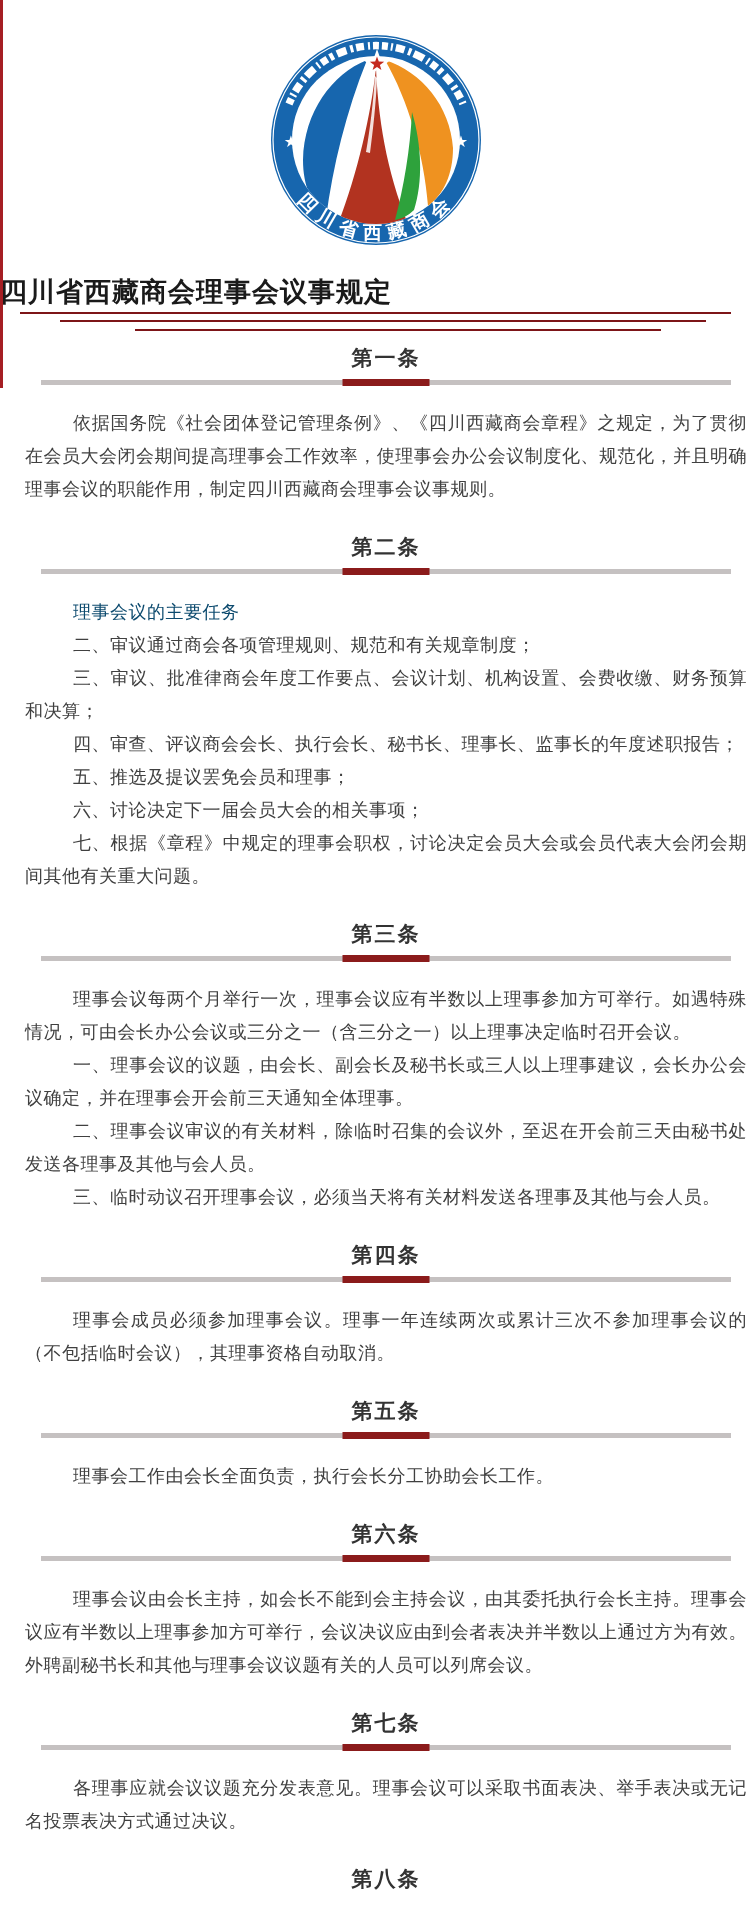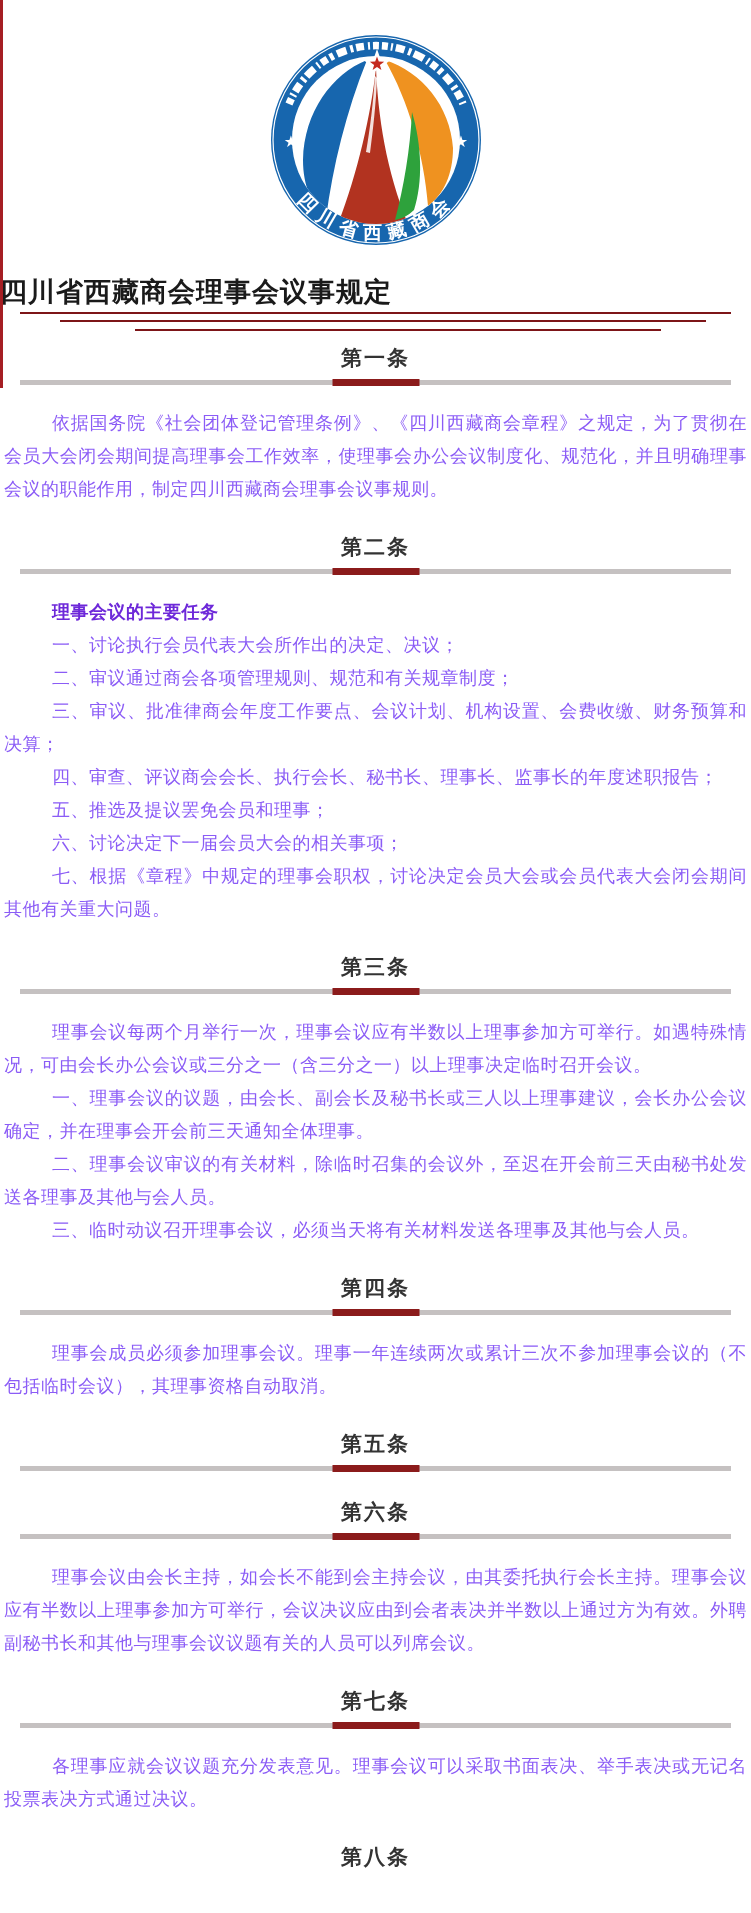--- a/index.html
+++ b/index.html
@@ -23,21 +23,21 @@
     font-weight:bold;color:#1a1a1a;
     letter-spacing:1px;
   }
   .title-rules{ margin-top:4px; }
   .title-rules div{ height:2px; background:#7d1518; }
   .tr1{ margin:0 20px 0 20px; }
   .tr2{ margin:6px 45px 0 60px; }
   .tr3{ margin:7px 90px 0 135px; }
 
   .articles{ padding-bottom:30px; }
-  .article{ margin-top:30px; }
+  .article{ margin-top:30px;padding-left:21px; }
   .article:first-child{ margin-top:16px; }
   .sec-title{
     text-align:center;
     font-size:21px;line-height:21px;
     font-weight:bold;color:#333333;
     letter-spacing:2px;
   }
   .sec-rule{
     position:relative;
     height:5px;background:#c5c1c1;
@@ -53,27 +53,27 @@
     display:block;height:0;overflow:hidden;
     visibility:hidden;white-space:nowrap;
     font-size:21px;font-weight:bold;letter-spacing:2px;
     padding:0 9px;
   }
   .sec-body{ margin-top:22px; padding:0 4px; }
   .para{
     margin:0;
     font-size:18px;line-height:33px;
     letter-spacing:0.5px;
-    color:#8b5cf6;
+    color:#404040;
     text-indent:48px;
     text-align:justify;
   }
   .para.subhead{
-    color:#6d28d9;
-    font-weight:bold;
+    color:#0c4a6e;
+    font-weight:normal;
   }
 </style>
 </head>
 <body>
 
 <div class="page">
 
   <div class="left-accent"></div>
 
   <div class="logo-wrap">
@@ -140,21 +140,20 @@
     <div class="sec-head">
       <div class="sec-title">第二条</div>
       <div class="sec-rule">
         <span class="sec-rule-red">
               <span class="ghost">第二条</span>
             </span>
       </div>
     </div>
     <div class="sec-body">
           <p class="para subhead">理事会议的主要任务</p>
-          <p class="para">一、讨论执行会员代表大会所作出的决定、决议；</p>
           <p class="para">二、审议通过商会各项管理规则、规范和有关规章制度；</p>
           <p class="para">三、审议、批准律商会年度工作要点、会议计划、机构设置、会费收缴、财务预算和决算；</p>
           <p class="para">四、审查、评议商会会长、执行会长、秘书长、理事长、监事长的年度述职报告；</p>
           <p class="para">五、推选及提议罢免会员和理事；</p>
           <p class="para">六、讨论决定下一届会员大会的相关事项；</p>
           <p class="para">七、根据《章程》中规定的理事会职权，讨论决定会员大会或会员代表大会闭会期间其他有关重大问题。</p>
         </div>
   </section>
 
   <section class="article">
@@ -190,20 +189,23 @@
 
   <section class="article">
     <div class="sec-head">
       <div class="sec-title">第五条</div>
       <div class="sec-rule">
         <span class="sec-rule-red">
               <span class="ghost">第五条</span>
             </span>
       </div>
     </div>
+    <div class="sec-body">
+          <p class="para">理事会工作由会长全面负责，执行会长分工协助会长工作。</p>
+        </div>
   </section>
 
   <section class="article">
     <div class="sec-head">
       <div class="sec-title">第六条</div>
       <div class="sec-rule">
         <span class="sec-rule-red">
               <span class="ghost">第六条</span>
             </span>
       </div>

